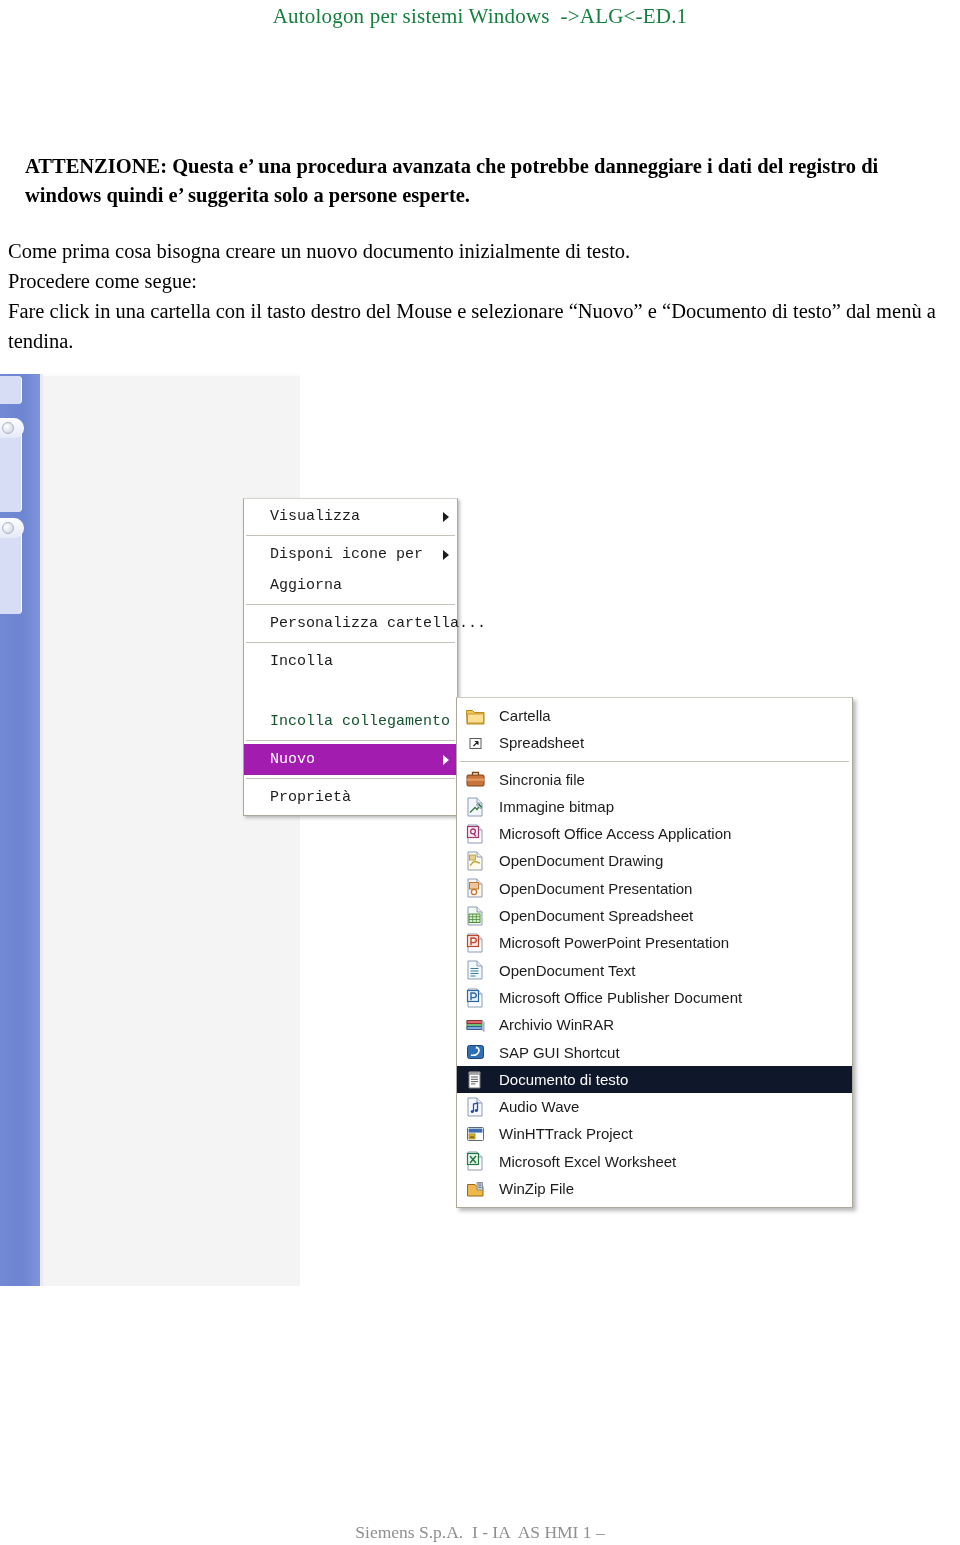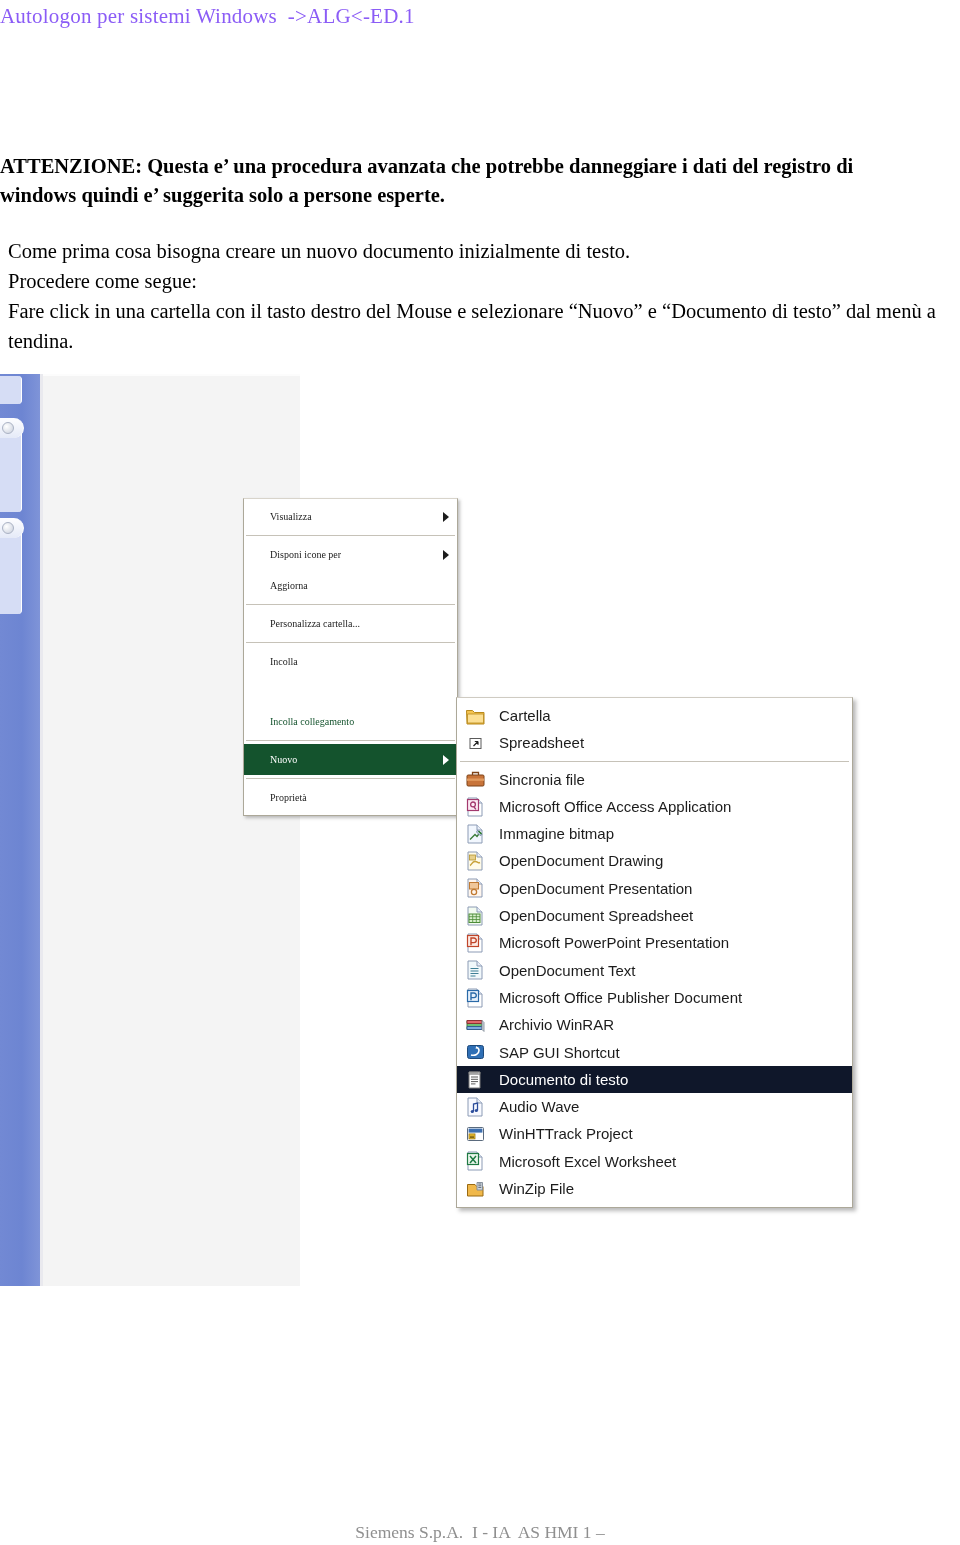--- a/index.html
+++ b/index.html
@@ -9,45 +9,45 @@
     background: #ffffff;
     font-family: "Liberation Serif", serif;
     overflow: hidden;
   }
   .page { position: relative; width: 960px; height: 1545px; background: #fff; }
 
   
   .doc-header {
     position: absolute;
     top: 4px; left: 0; width: 960px;
-    text-align: left;
+    text-align: center;
     font-family: "Liberation Serif", serif;
     font-size: 21px;
     letter-spacing: 0.2px;
-    color: #8b5cf6;
+    color: #15803d;
     white-space: pre;
   }
 
   
   .section-heading {
     position: absolute;
     top: 92px; left: 40px;
     font-family: "Liberation Sans", sans-serif;
     font-weight: bold;
     font-style: italic;
     font-size: 23px;
     color: #000;
     white-space: pre;
   }
   .section-heading .num { display: inline-block; width: 70px; }
 
   
   .warn {
     position: absolute;
-    top: 152px; left: 0; width: 905px;
+    top: 152px; left: 25px; width: 905px;
     font-family: "Liberation Serif", serif;
     font-weight: bold;
     font-size: 20.5px;
     line-height: 29px;
     color: #000;
     text-align: left;
   }
 
   
   .body-block {
@@ -112,34 +112,34 @@
 
   
   .ctxmenu {
     position: absolute;
     left: 243px; top: 498px;
     width: 215px;
     background: #ffffff;
     border: 1px solid #aca899;
     border-top-color: #d8d4cb;
     box-shadow: 2px 2px 3px rgba(90,90,90,0.38);
-    font-family: Liberation Serif, serif;
-    font-size: 10px;
+    font-family: Liberation Mono, monospace;
+    font-size: 15px;
     color: #1c1c1c;
     padding: 2px 0;
   }
   .ctxmenu .mi {
     position: relative;
     height: 31px;
     line-height: 31px;
     padding-left: 26px;
     padding-right: 22px;
     white-space: nowrap;
   }
-  .ctxmenu .mi.sel { background: #14532d; color: #fff; }
+  .ctxmenu .mi.sel { background: #a21caf; color: #fff; }
   .ctxmenu .mi.disabled { color: #14532d; margin-top: 29px; }
   .ctxmenu .sep {
     height: 1px; margin: 3px 2px;
     background: #c6c2b8;
   }
   .arrow-r {
     position: absolute;
     right: 8px; top: 50%; transform: translateY(-50%);
     width: 0; height: 0;
     border-left: 6px solid #1c1c1c;
@@ -247,32 +247,32 @@
             <rect x="5" y="6" width="11" height="10" fill="#fff" stroke="#5a5a5a" stroke-width="1"></rect>
             <path d="M8.5 13.5l4.5-4.5M13 9h-3.2M13 9v3.2" stroke="#222" stroke-width="1.2" fill="none"></path>
           </svg></span><span>Spreadsheet</span></div>
       <div class="sep"></div>
       <div class="si"><span class="ico"><svg viewBox="0 0 21 21" width="21" height="21">
             <rect x="2" y="6.5" width="17" height="11" rx="1.2" fill="#c8743a" stroke="#7d4318" stroke-width="1"></rect>
             <path d="M7.5 6.5V4h6v2.5" fill="none" stroke="#7d4318" stroke-width="1.3"></path>
             <rect x="2" y="10" width="17" height="2.4" fill="#e09a5e"></rect>
           </svg></span><span>Sincronia file</span></div>
       <div class="si"><span class="ico"><svg viewBox="0 0 21 21" width="21" height="21">
-            <path d="M3 1.5h9l5 5v13H3z" fill="#fff" stroke="#8c9bb5" stroke-width="1"></path>
-            <path d="M12 1.5v5h5" fill="#e8eef8" stroke="#8c9bb5" stroke-width="1"></path>
-            <rect x="2.5" y="3" width="11" height="11" fill="#fbeaf3" stroke="#a3396e" stroke-width="1.2"></rect>
-            <path d="M8 5.5a2.4 2.4 0 110 4.8 2.4 2.4 0 010-4.8zM8.7 10l2.2 2.8" stroke="#a3396e" stroke-width="1.3" fill="none"></path>
-          </svg></span><span>Microsoft Office Access Application</span></div>
-      <div class="si"><span class="ico"><svg viewBox="0 0 21 21" width="21" height="21">
             <path d="M3 1.5h9l5 5v13H3z" fill="#f2f7fe" stroke="#8c9bb5" stroke-width="1"></path>
             <path d="M12 1.5v5h5" fill="#e8eef8" stroke="#8c9bb5" stroke-width="1"></path>
             <path d="M5 16l5-5 2 2 3-4" stroke="#3b7d3b" stroke-width="1.4" fill="none"></path>
             <path d="M12.5 6.5l4.5 4.5-2 1-3.5-3.5z" fill="#c9d8ea" stroke="#6a7e99" stroke-width=".8"></path>
             <path d="M13.5 7.5l3 3" stroke="#2f7a2f" stroke-width="1.6"></path>
           </svg></span><span>Immagine bitmap</span></div>
+      <div class="si"><span class="ico"><svg viewBox="0 0 21 21" width="21" height="21">
+            <path d="M3 1.5h9l5 5v13H3z" fill="#fff" stroke="#8c9bb5" stroke-width="1"></path>
+            <path d="M12 1.5v5h5" fill="#e8eef8" stroke="#8c9bb5" stroke-width="1"></path>
+            <rect x="2.5" y="3" width="11" height="11" fill="#fbeaf3" stroke="#a3396e" stroke-width="1.2"></rect>
+            <path d="M8 5.5a2.4 2.4 0 110 4.8 2.4 2.4 0 010-4.8zM8.7 10l2.2 2.8" stroke="#a3396e" stroke-width="1.3" fill="none"></path>
+          </svg></span><span>Microsoft Office Access Application</span></div>
       <div class="si"><span class="ico"><svg viewBox="0 0 21 21" width="21" height="21">
             <path d="M3 1.5h9l5 5v13H3z" fill="#fffbea" stroke="#8c9bb5" stroke-width="1"></path>
             <path d="M12 1.5v5h5" fill="#e8eef8" stroke="#8c9bb5" stroke-width="1"></path>
             <path d="M5 15c2-1 2-4 5-4s3 2 5 1" stroke="#c9a33c" stroke-width="1.4" fill="none"></path>
             <rect x="4.5" y="4.5" width="6" height="5" fill="#e8d08a" stroke="#b5942f" stroke-width=".8"></rect>
           </svg></span><span>OpenDocument Drawing</span></div>
       <div class="si"><span class="ico"><svg viewBox="0 0 21 21" width="21" height="21">
             <path d="M3 1.5h9l5 5v13H3z" fill="#fff6ee" stroke="#8c9bb5" stroke-width="1"></path>
             <path d="M12 1.5v5h5" fill="#e8eef8" stroke="#8c9bb5" stroke-width="1"></path>
             <rect x="4.5" y="5" width="9" height="6.5" fill="#f0c79a" stroke="#c07a33" stroke-width="1"></rect>

